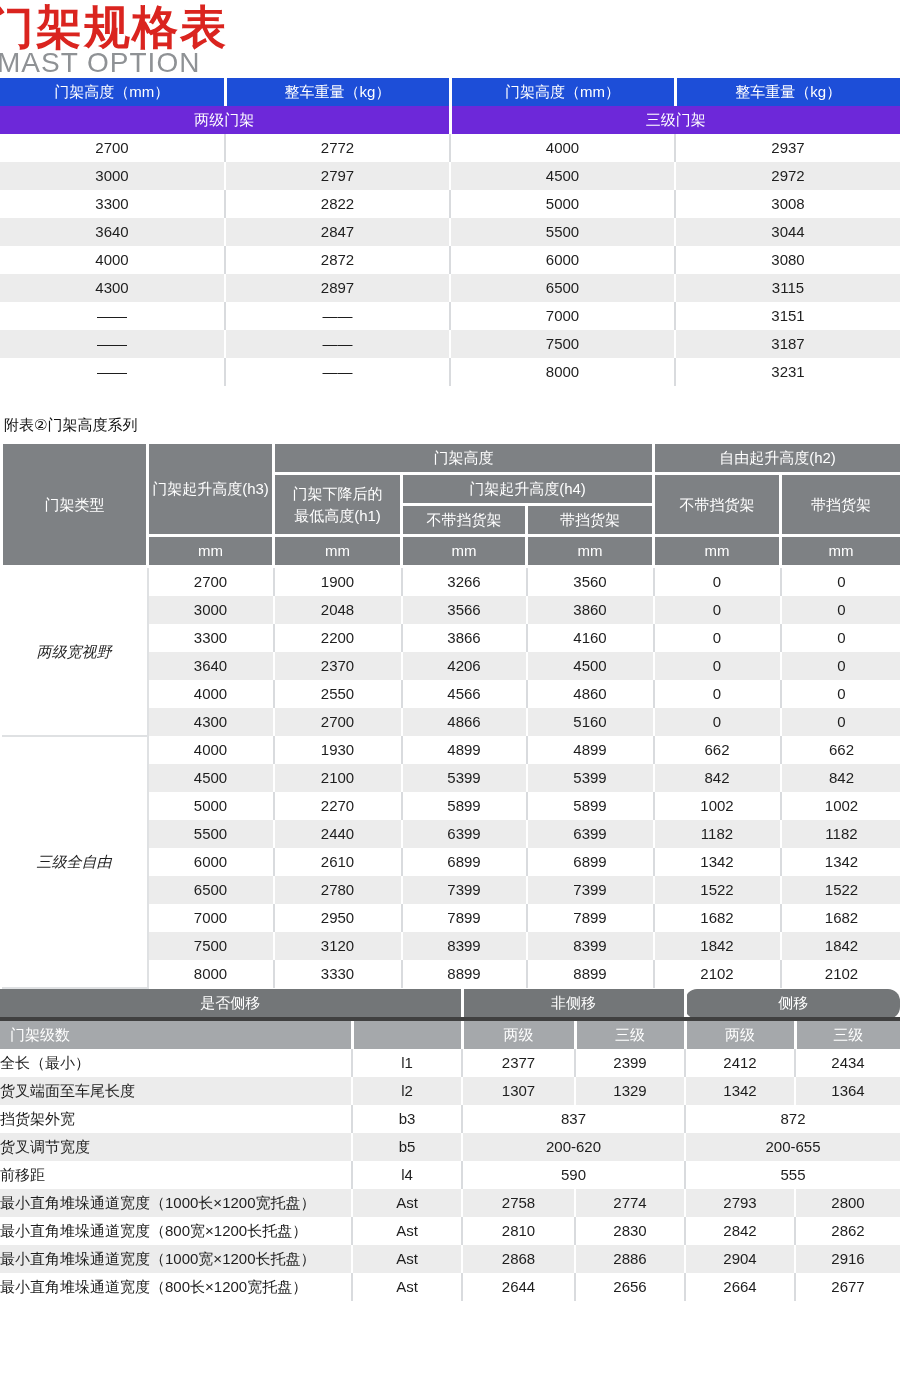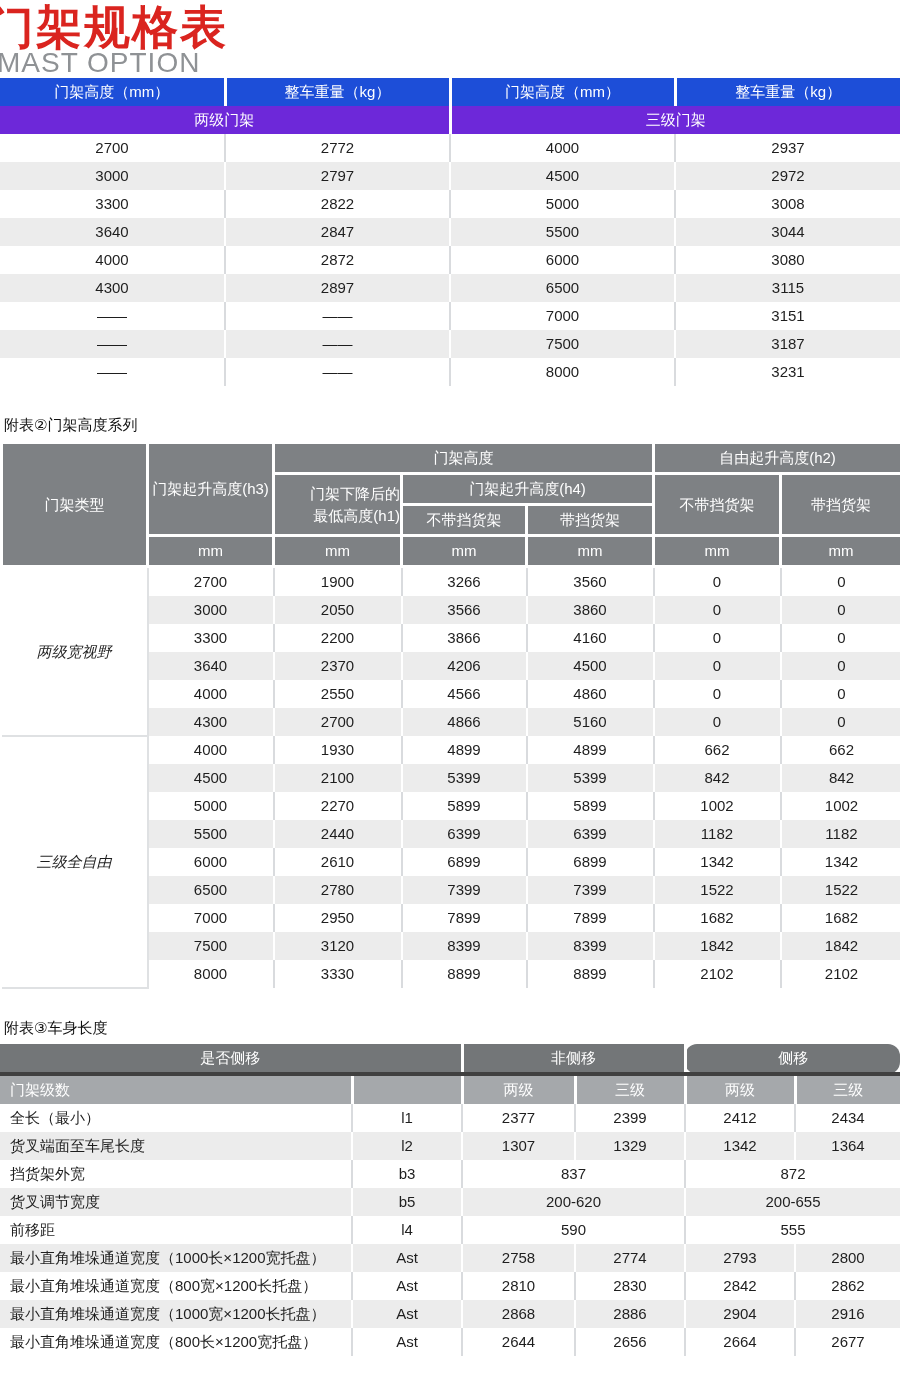--- a/index.html
+++ b/index.html
@@ -20,37 +20,37 @@
   th,td{padding:0;font-weight:normal;font-size:15px;text-align:center;
         height:28px;line-height:28px;overflow:hidden;white-space:nowrap;}
 
   
   .t1h1 th{background:#1d4ed8;color:#fff;border-right:3px solid #fff;height:27px;}
   .t1h1 th:last-child{border-right:none;}
   .t1h2 th{background:#6d28d9;color:#fff;border-right:3px solid #fff;height:27px;}
   .t1h2 th:last-child{border-right:none;}
 
   .t2h th{background:#7e8184;color:#fff;border:3px solid #fff;height:25px;}
-  .t2h th.twoline{line-height:22px;text-align:right;}
+  .t2h th.twoline{line-height:22px;}
 
   .t3h1 th{background:#737678;color:#fff;border-right:3px solid #fff;
            border-bottom:4px solid #404040;height:26px;}
   .t3h1 th:last-child{border-right:none;border-radius:12px;}
   .t3h2 th{background:#a5a8ab;color:#fff;border-right:3px solid #fff;height:26px;}
   .t3h2 th:last-child{border-right:none;}
   .t3h2 th.lblh{text-align:left;padding-left:10px;margin-left:42px;}
 
   
   tr.white td{background:#fff;border-right:2px solid #d9dbde;}
   tr.gray  td{background:#ececec;border-right:2px solid #fff;}
   tr.white td:last-child,tr.gray td:last-child{border-right:none;}
 
   td.grp{background:#fff !important;border-right:2px solid #dfe1e3 !important;
          border-bottom:2px solid #dfe1e3;font-style:italic;}
-  td.lbl{text-align:left;padding-left:10px;}
+  td.lbl{text-align:left;}
 </style>
 </head>
 <body>
 
 <div class="page">
 
   <h1 class="doc-title">门架规格表</h1>
   <div class="doc-subtitle">MAST OPTION</div>
 
   <table>
@@ -175,21 +175,21 @@
           <td class="grp" rowspan="6">两级宽视野</td>
           <td>2700</td>
           <td>1900</td>
           <td>3266</td>
           <td>3560</td>
           <td>0</td>
           <td>0</td>
         </tr>
         <tr class="gray">
           <td>3000</td>
-          <td>2050</td>
+          <td>2048</td>
           <td>3566</td>
           <td>3860</td>
           <td>0</td>
           <td>0</td>
         </tr>
         <tr class="white">
           <td>3300</td>
           <td>2200</td>
           <td>3866</td>
           <td>4160</td>
@@ -289,21 +289,20 @@
           <td>8000</td>
           <td>3330</td>
           <td>8899</td>
           <td>8899</td>
           <td>2102</td>
           <td>2102</td>
         </tr>
       </tbody>
   </table>
 
-  <div class="cap">附表③车身长度</div>
   <table>
     <colgroup>
       <col style="width:352px">
         <col style="width:110px">
         <col style="width:113px">
       <col style="width:110px">
         <col style="width:110px">
         <col style="width:105px">
     </colgroup>
     <thead>

